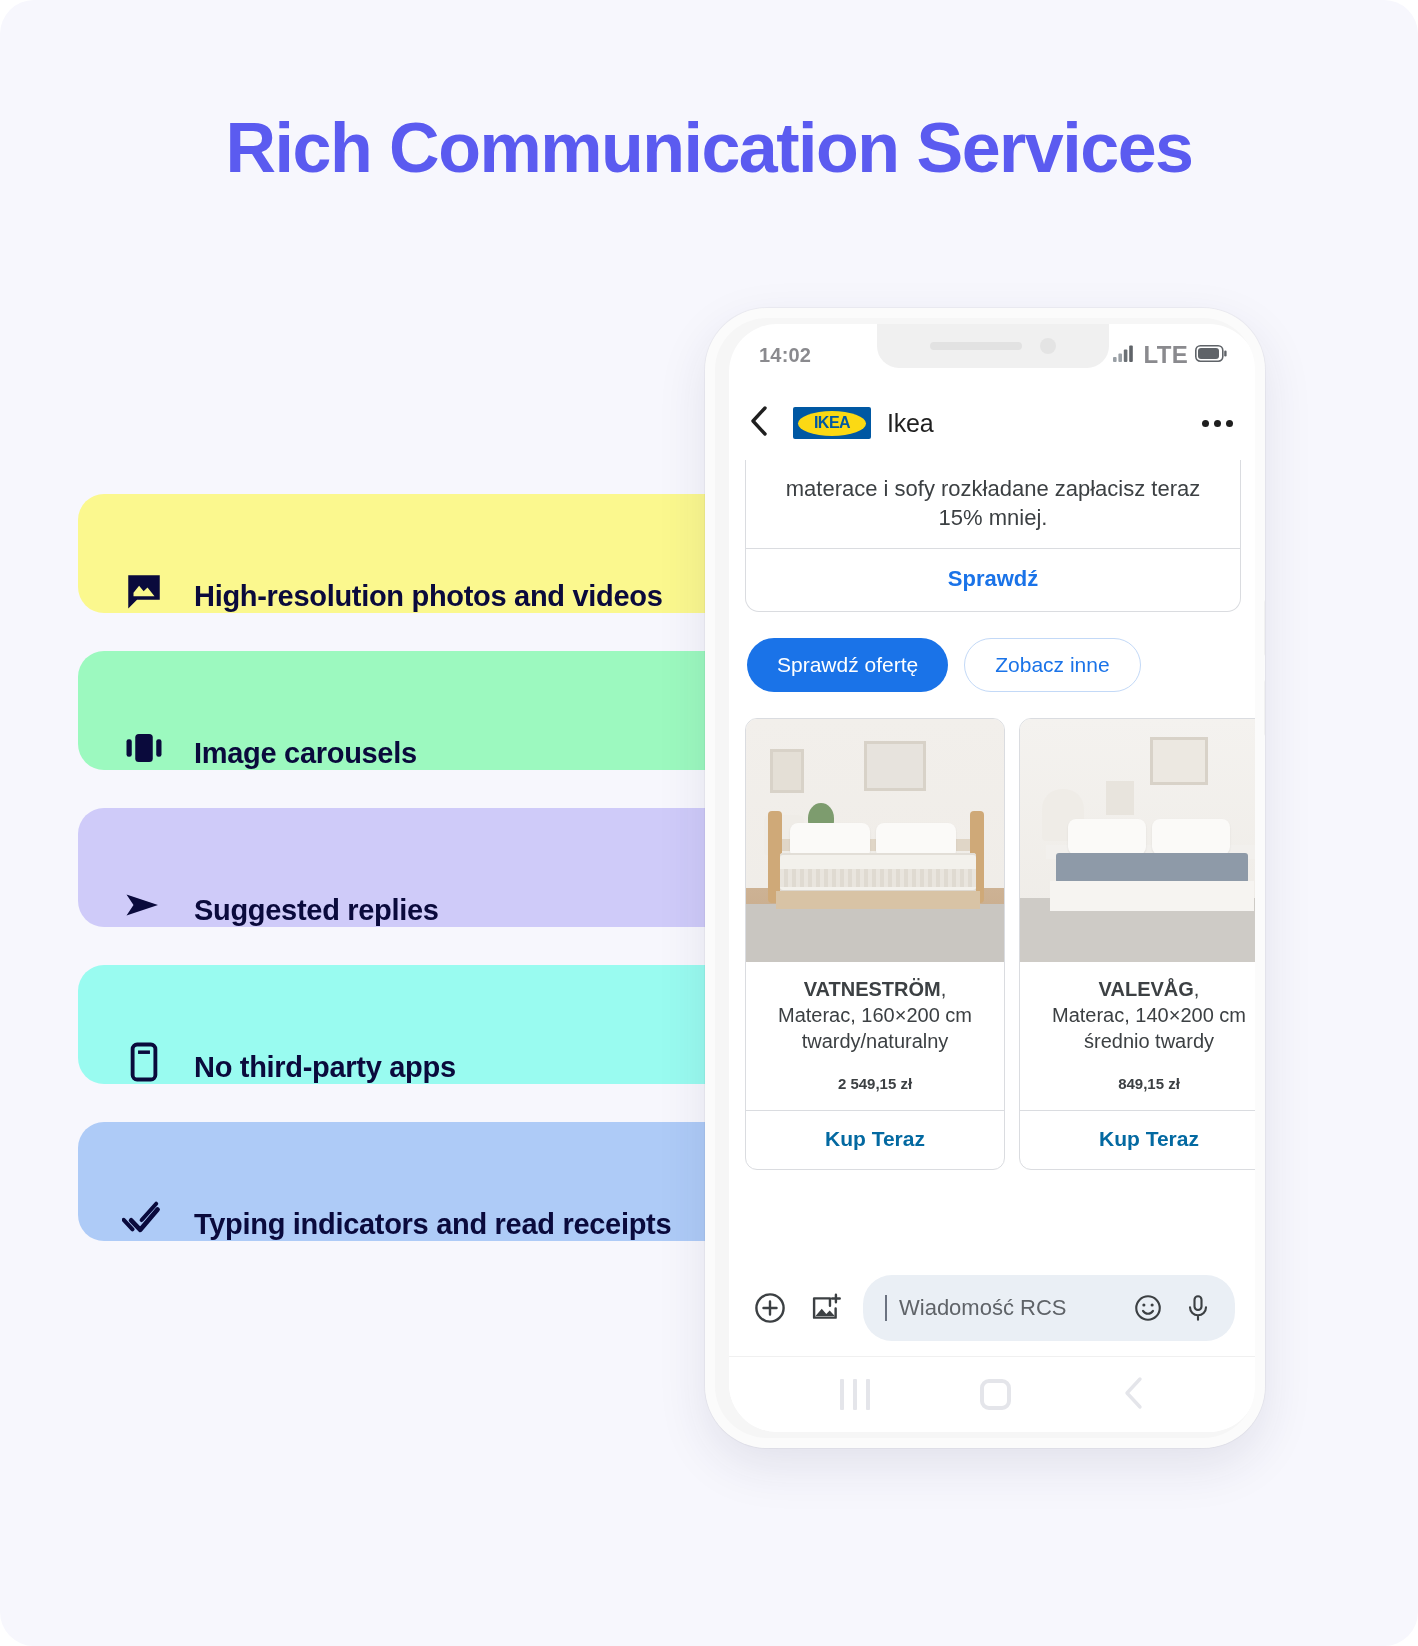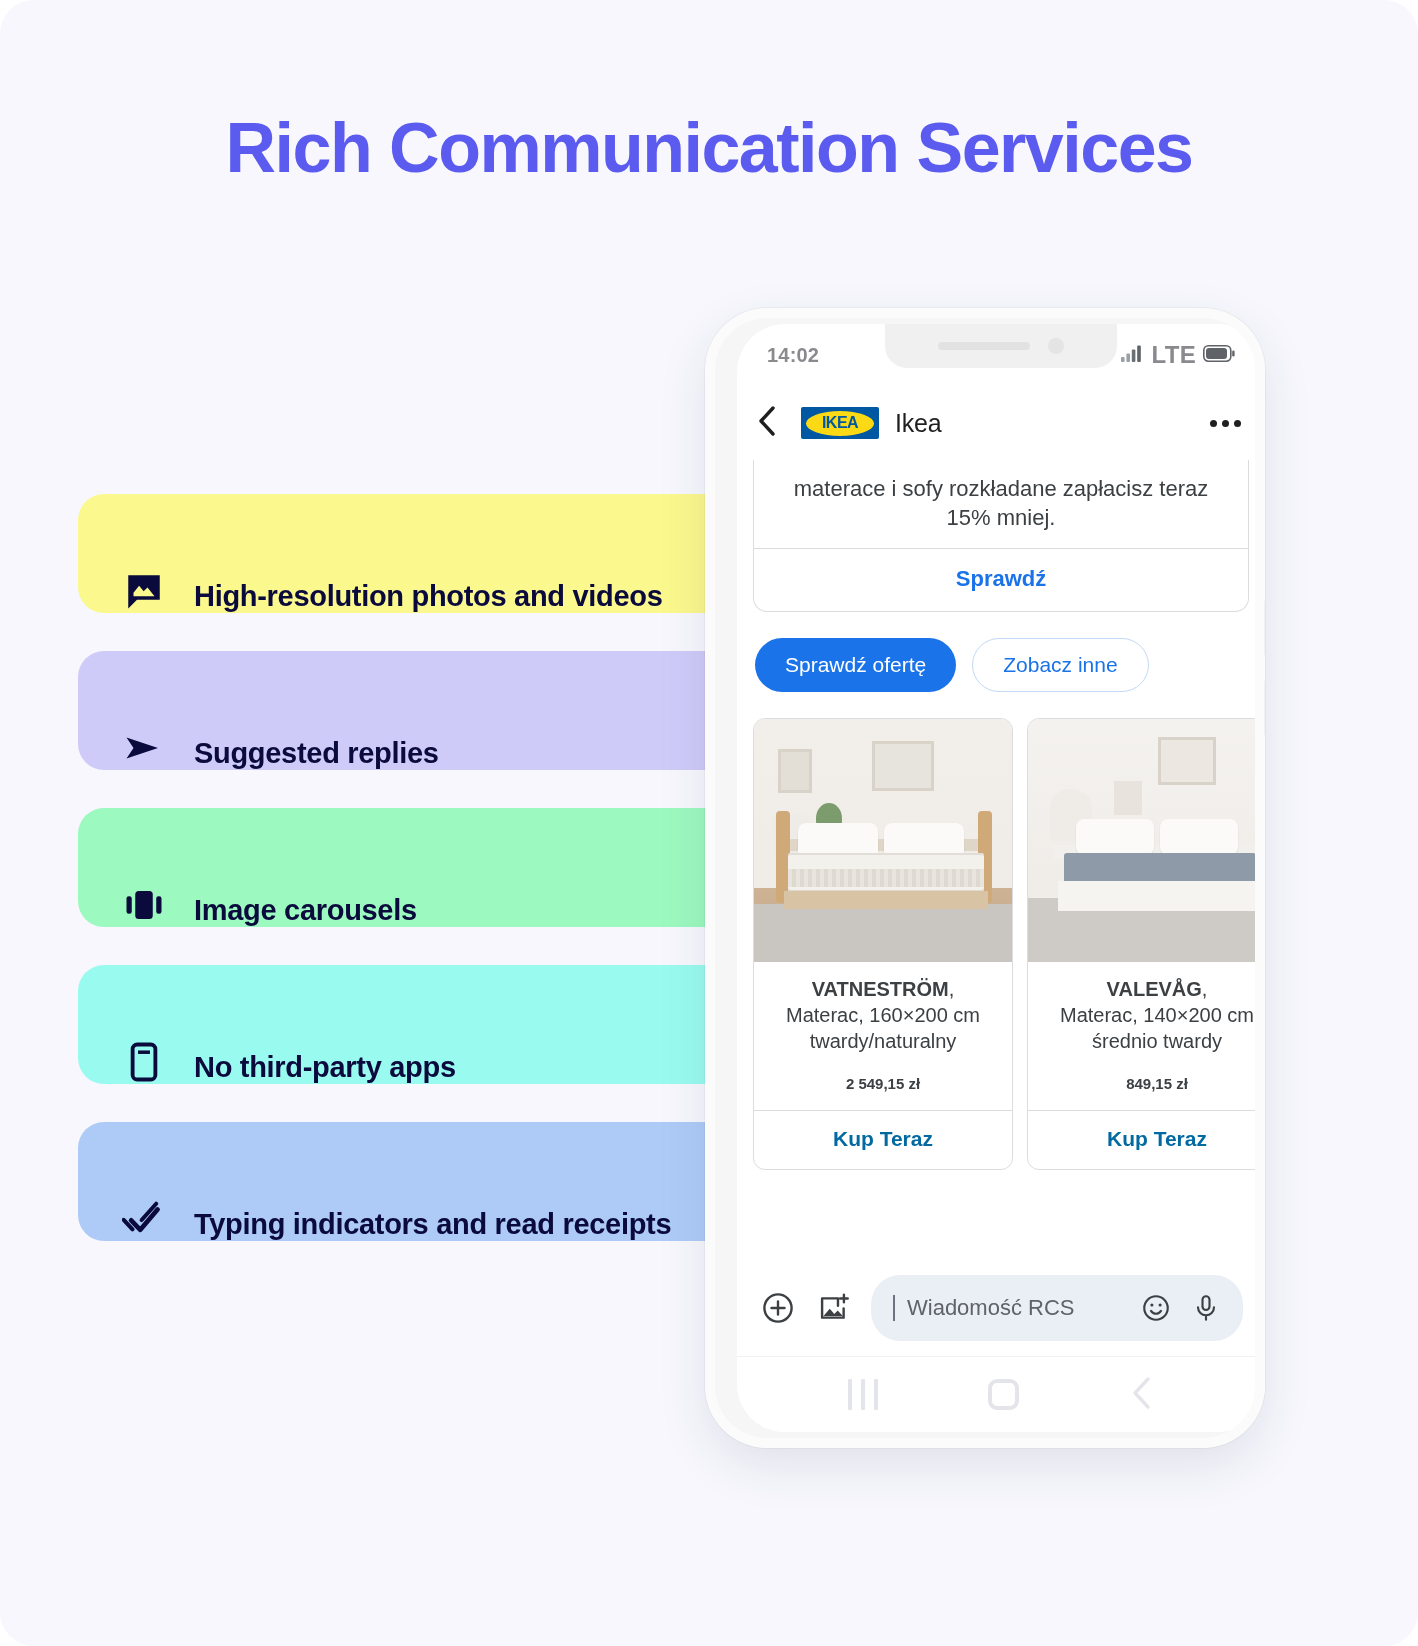--- a/index.html
+++ b/index.html
@@ -80,21 +80,21 @@
     width: 5px;
     background: #f1f1f1;
     border-radius: 3px;
     z-index: 45;
   }
   .side-btn.b1 { top: 292px; height: 56px; }
   .side-btn.b2 { top: 372px; height: 56px; }
 
   .screen {
     position: absolute;
-    left: 32px; top: 16px;
+    left: 24px; top: 16px;
     width: 528px; height: 1108px;
     background: #ffffff;
     border-radius: 48px;
     overflow: hidden;
     z-index: 10;
   }
 
   
   .statusbar {
     position: relative;
@@ -332,38 +332,38 @@
     <div class="pill" id="pill0" style="background: rgb(251, 248, 142);">
       <span class="ic">
         <svg width="42" height="42" viewBox="0 0 24 24">
           <path d="M3 3h18v14H8l-5 5V3z" fill="#0a0a3c"></path>
           <path d="M6 13l3.2-4 2.6 3.2L14 10l4 5H6z" fill="#fbf88e"></path>
         </svg>
       </span>
       <span class="lbl">High-resolution photos and videos</span>
     </div>
 
-    <div class="pill" id="pill2" style="background: rgb(207, 203, 249);">
-      <span class="ic">
-        <svg width="42" height="42" viewBox="0 0 24 24">
-          <path d="M2 6l18 6-18 6 4-6-4-6z" fill="#0a0a3c"></path>
-        </svg>
-      </span>
-      <span class="lbl">Suggested replies</span>
-    </div>
-
     <div class="pill" id="pill1" style="background: rgb(156, 249, 191);">
       <span class="ic">
         <svg width="42" height="42" viewBox="0 0 24 24">
           <rect x="2" y="7" width="3" height="10" rx="1.3" fill="#0a0a3c"></rect>
           <rect x="7" y="4" width="10" height="16" rx="2" fill="#0a0a3c"></rect>
           <rect x="19" y="7" width="3" height="10" rx="1.3" fill="#0a0a3c"></rect>
         </svg>
       </span>
       <span class="lbl">Image carousels</span>
+    </div>
+
+    <div class="pill" id="pill2" style="background: rgb(207, 203, 249);">
+      <span class="ic">
+        <svg width="42" height="42" viewBox="0 0 24 24">
+          <path d="M2 6l18 6-18 6 4-6-4-6z" fill="#0a0a3c"></path>
+        </svg>
+      </span>
+      <span class="lbl">Suggested replies</span>
     </div>
 
     <div class="pill" id="pill3" style="background: rgb(153, 251, 240);">
       <span class="ic">
         <svg width="42" height="42" viewBox="0 0 24 24">
           <rect x="5.5" y="2" width="13" height="20" rx="2.6" fill="none" stroke="#0a0a3c" stroke-width="2.2"></rect>
           <rect x="8.6" y="5.4" width="6.8" height="2" fill="#0a0a3c"></rect>
         </svg>
       </span>
       <span class="lbl">No third-party apps</span>

